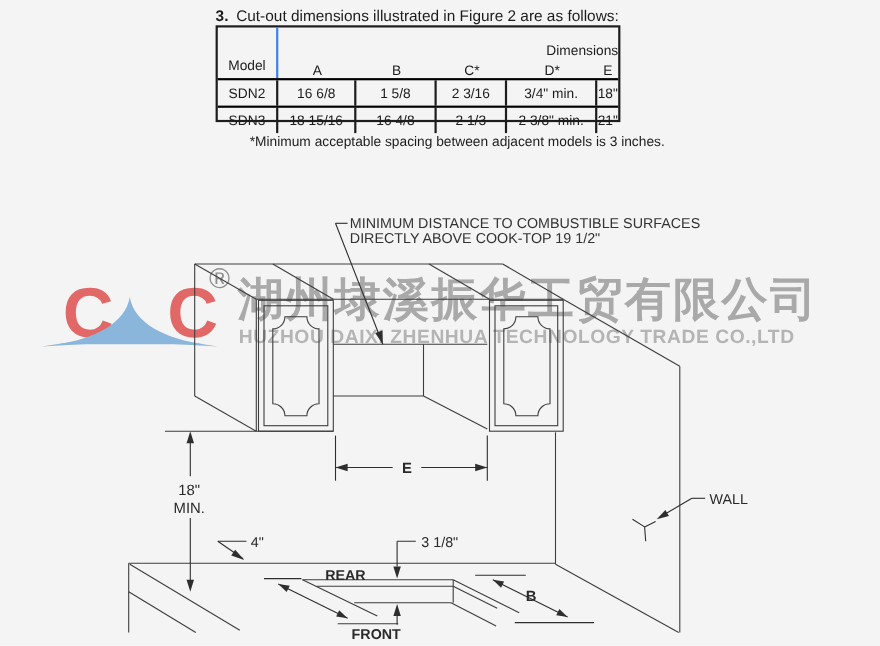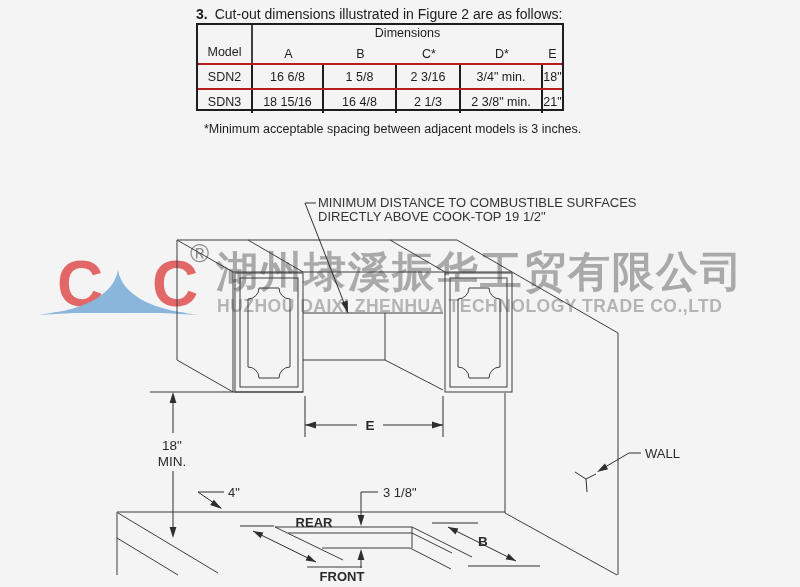--- a/index.html
+++ b/index.html
@@ -7,28 +7,28 @@
     position:relative;width:800px;height:587px;overflow:hidden;
     background:#f4f4f4;font-family:"Liberation Sans",sans-serif;color:#1c1c1c;
   }
   
   .title{position:absolute;left:196px;top:6px;font-size:14px;white-space:nowrap;}
   .title b{margin-right:7px;}
   .tbl{position:absolute;left:196px;top:23px;width:368px;height:88px;
        border:2px solid #1d1d1d;box-sizing:border-box;display:flex;flex-direction:column;
        font-size:12.5px;}
   .tbl .hdr{flex:0 0 38px;display:flex;}
-  .cell-model-h{flex:0 0 55px;border-right:2px solid #404040;display:flex;align-items:flex-end;
+  .cell-model-h{flex:0 0 55px;border-right:2px solid #3b82f6;display:flex;align-items:flex-end;
        justify-content:center;padding-bottom:4px;box-sizing:border-box;}
   .hdr-right{flex:1;display:flex;flex-direction:column;}
-  .dims-label{flex:0 0 18px;text-align:center;padding-top:1px;}
+  .dims-label{flex:0 0 18px;text-align:right;padding-top:14px;}
   .col-letters{flex:1;display:flex;align-items:center;}
   .col-letters span{text-align:center;}
   .cw0{width:55px;} .cw1{width:71px;} .cw2{width:73px;} .cw3{width:64px;} .cw4{width:82px;} .cw5{flex:1;}
-  .trow{flex:0 0 23px;display:flex;border-top:2px solid #b91c1c;align-items:center;}
+  .trow{flex:0 0 23px;display:flex;border-top:2px solid #000000;align-items:center;}
   .trow .c{box-sizing:border-box;text-align:center;white-space:nowrap;height:100%;
        display:flex;align-items:center;justify-content:center;}
   .trow .c.bord{border-right:2px solid #1d1d1d;}
   .footnote{position:absolute;left:204px;top:122px;font-size:12.5px;}
   
   .wm{position:absolute;left:0;top:0;width:800px;height:587px;z-index:1;}
   .wm-c{position:absolute;top:252px;font-size:64px;font-weight:bold;line-height:1;}
   .wm-reg{position:absolute;left:190px;top:238px;font-size:26px;}
   .wm-cn{position:absolute;left:216px;top:244px;font-size:42px;font-weight:bold;
          letter-spacing:2px;white-space:nowrap;font-family:"DejaVu Sans",sans-serif;}
@@ -91,21 +91,21 @@
     <div class="trow">
       <div class="c cw0 bord">SDN3</div>
       <div class="c cw1 bord">18 15/16</div>
       <div class="c cw2 bord">16 4/8</div>
       <div class="c cw3 bord">2 1/3</div>
       <div class="c cw4 bord">2 3/8" min.</div>
       <div class="c cw5">21"</div>
     </div>
   </div>
 
-  <div class="footnote" style="z-index:3;">*Minimum acceptable spacing between adjacent models is 3 inches.</div>
+  <div class="footnote" style="z-index:3;margin-left:23px;">*Minimum acceptable spacing between adjacent models is 3 inches.</div>
 
   <svg class="diagram" width="800" height="587" viewBox="0 0 800 587">
 
     <g class="ln">
       <path d="M177,240 L457,240"></path>
       <path d="M177,240 L177,360"></path>
       <path d="M177,360 L233,392"></path>
       <path d="M177,240 L233,272"></path>
       <path d="M233,272 L512,272"></path>
       <path d="M233,272 L233,392"></path>

